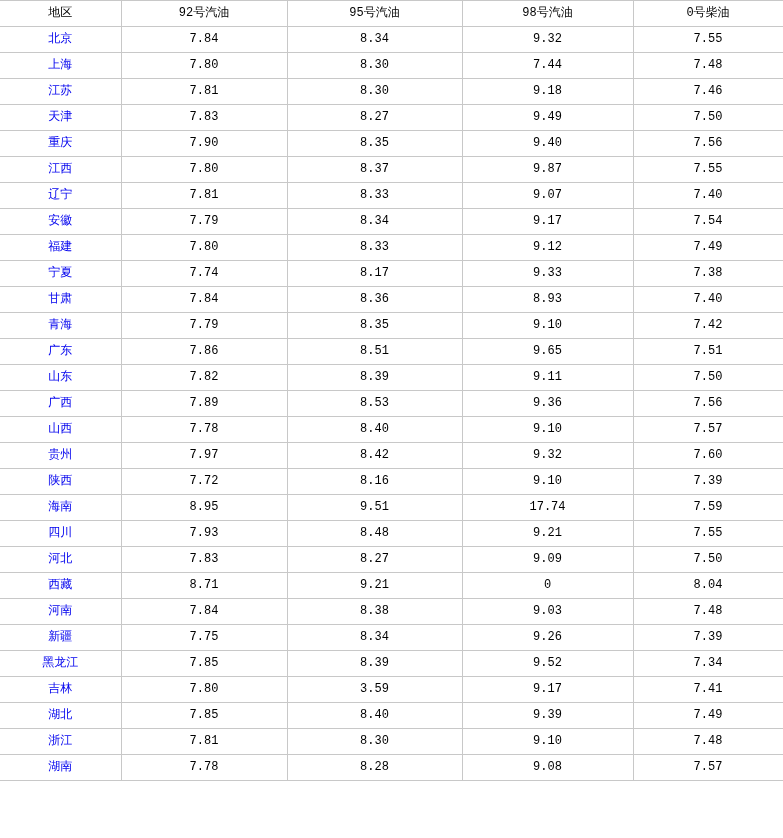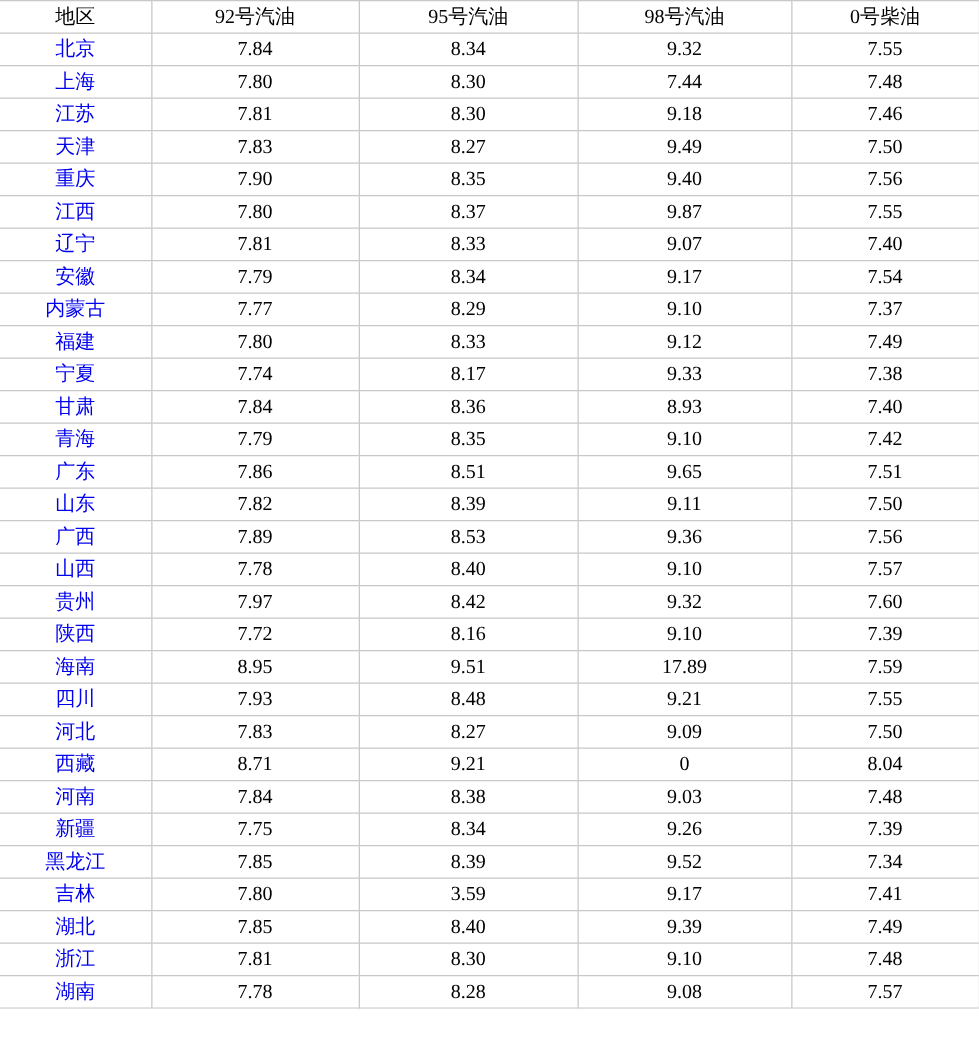--- a/index.html
+++ b/index.html
@@ -7,22 +7,22 @@
     padding: 0;
     background: #ffffff;
   }
   .table-wrap {
     width: 783px;
   }
   table.fuel-table {
     width: 783px;
     border-collapse: collapse;
     table-layout: fixed;
-    font-family: Liberation Serif, serif;
-    font-size: 16px;
+    font-family: Liberation Mono, monospace;
+    font-size: 12px;
     color: #000000;
   }
   table.fuel-table th,
   table.fuel-table td {
     border: 1px solid #c8c8c8;
     height: 25px;
     line-height: 25px;
     padding: 0;
     text-align: center;
     vertical-align: middle;
@@ -117,27 +117,20 @@
           <td class="price-cell">7.40</td>
         </tr>
         <tr>
           <td class="region-cell">安徽</td>
           <td class="price-cell">7.79</td>
           <td class="price-cell">8.34</td>
           <td class="price-cell">9.17</td>
           <td class="price-cell">7.54</td>
         </tr>
         <tr>
-          <td class="region-cell">内蒙古</td>
-          <td class="price-cell">7.77</td>
-          <td class="price-cell">8.29</td>
-          <td class="price-cell">9.10</td>
-          <td class="price-cell">7.37</td>
-        </tr>
-        <tr>
           <td class="region-cell">福建</td>
           <td class="price-cell">7.80</td>
           <td class="price-cell">8.33</td>
           <td class="price-cell">9.12</td>
           <td class="price-cell">7.49</td>
         </tr>
         <tr>
           <td class="region-cell">宁夏</td>
           <td class="price-cell">7.74</td>
           <td class="price-cell">8.17</td>
@@ -197,21 +190,21 @@
           <td class="region-cell">陕西</td>
           <td class="price-cell">7.72</td>
           <td class="price-cell">8.16</td>
           <td class="price-cell">9.10</td>
           <td class="price-cell">7.39</td>
         </tr>
         <tr>
           <td class="region-cell">海南</td>
           <td class="price-cell">8.95</td>
           <td class="price-cell">9.51</td>
-          <td class="price-cell">17.89</td>
+          <td class="price-cell">17.74</td>
           <td class="price-cell">7.59</td>
         </tr>
         <tr>
           <td class="region-cell">四川</td>
           <td class="price-cell">7.93</td>
           <td class="price-cell">8.48</td>
           <td class="price-cell">9.21</td>
           <td class="price-cell">7.55</td>
         </tr>
         <tr>

